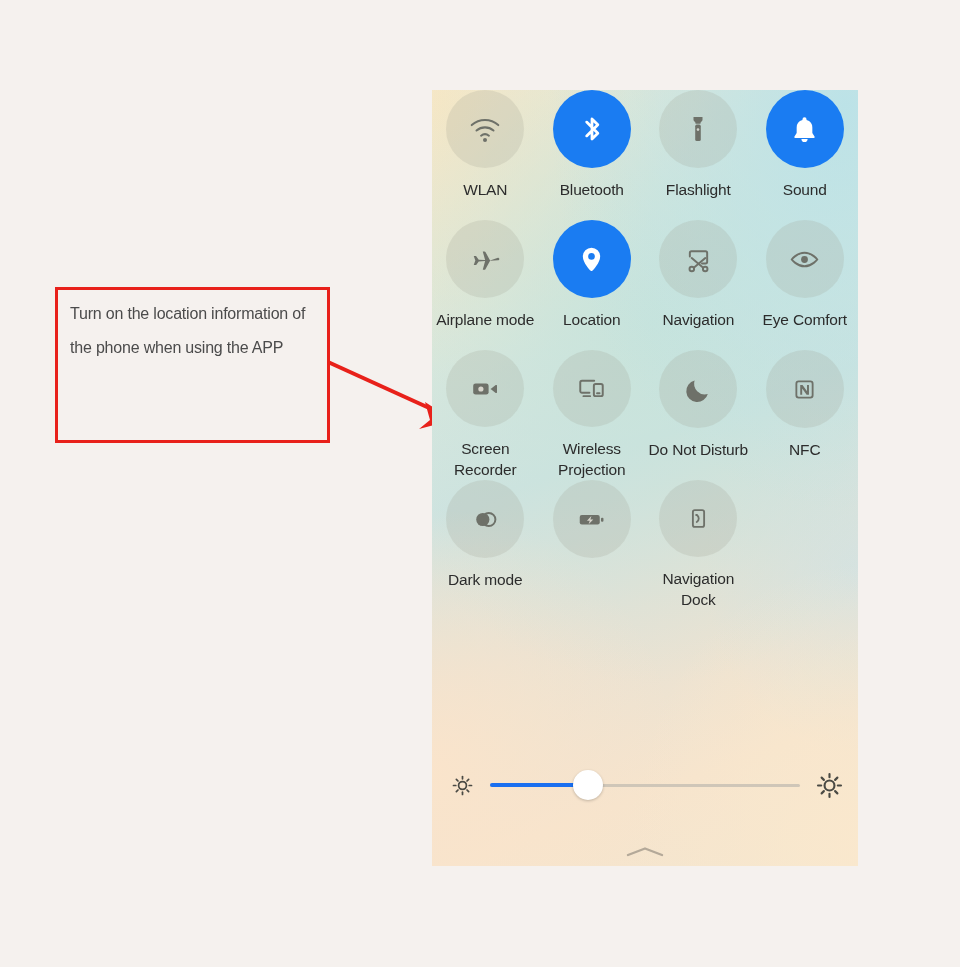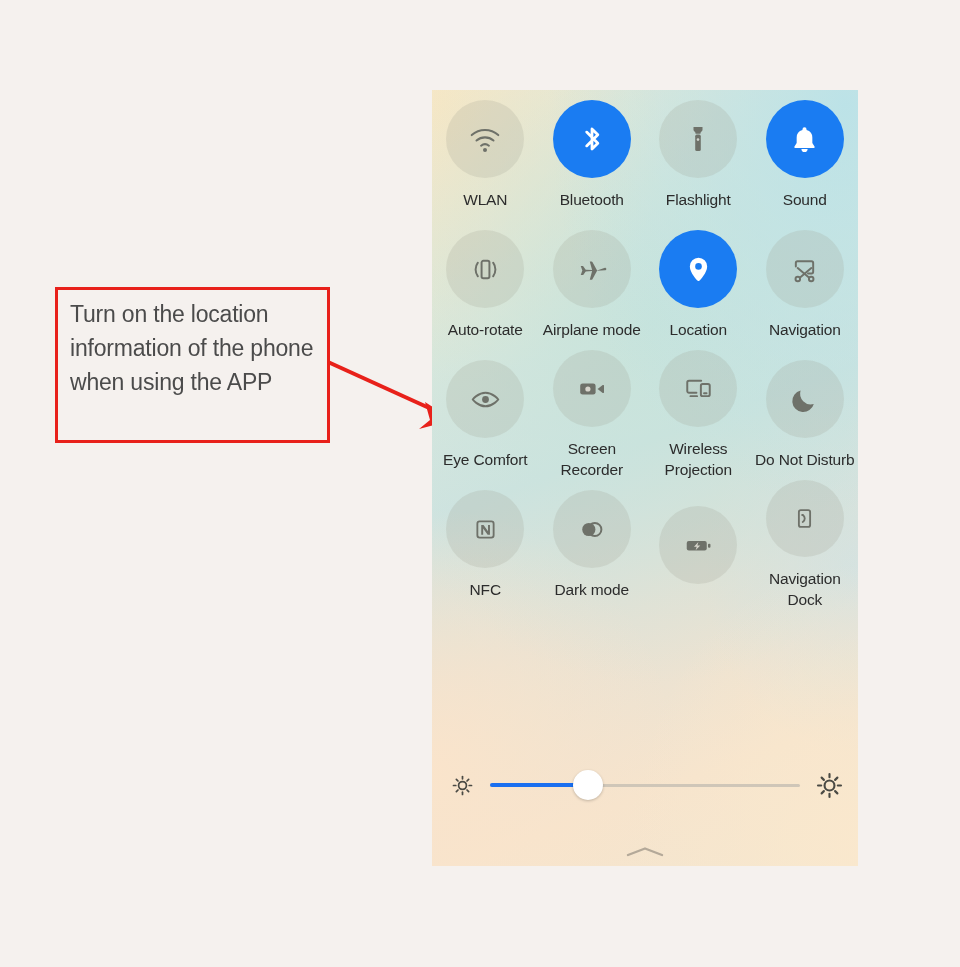--- a/index.html
+++ b/index.html
@@ -16,21 +16,21 @@
     position:absolute;
     left:55px; top:287px;
     width:275px; height:156px;
     border:3px solid #e8211a;
     background:#f5f1ee;
     box-sizing:border-box;
   }
   #annotation-text{
     position:absolute;
     left:12px; top:7px; right:8px;
-    font-size:23px;
+    font-size:16px;
     line-height:34px;
     color:#4b4b4b;
     font-family:"Liberation Sans", sans-serif;
     letter-spacing:-0.2px;
   }
   #annotation-arrow{
     position:absolute;
     left:320px; top:340px;
     width:150px; height:110px;
     pointer-events:none;
@@ -58,21 +58,21 @@
     width:426px;
     display:grid;
     grid-template-columns:repeat(4,106.5px);
     grid-auto-rows:130px;
   }
   .tile{
     position:relative;
     display:flex;
     flex-direction:column;
     align-items:center;
-    justify-content:center;
+    justify-content:flex-start;
     box-sizing:border-box;
   }
   .tile-circle{
     width:78px;height:78px;
     border-radius:50%;
     display:flex;align-items:center;justify-content:center;
     background:rgba(155,155,140,0.20);
   }
   .tile.on .tile-circle{
     background:#1a7cf2;
@@ -178,30 +178,20 @@
         <div class="tile-label">Flashlight</div>
       </div>
       <div class="tile on">
         <div class="tile-circle">
           <svg class="ico" viewBox="0 0 32 32" width="33" height="33">
       <path class="fl" d="M16 4.2a2 2 0 0 1 2 2v.6a7.6 7.6 0 0 1 5.6 7.3v5.2l2.1 3.4a1 1 0 0 1-.85 1.55H7.15A1 1 0 0 1 6.3 22.7l2.1-3.4v-5.2A7.6 7.6 0 0 1 14 6.8v-.6a2 2 0 0 1 2-2z"></path>
       <path class="fl" d="M13 25.2h6a3 3 0 0 1-6 0z"></path>
           </svg>
         </div>
         <div class="tile-label">Sound</div>
-      </div>
-      <div class="tile">
-        <div class="tile-circle">
-          <svg class="ico" viewBox="0 0 32 32" width="33" height="33">
-      <rect class="st" x="12.2" y="7.6" width="7.6" height="16.8" rx="1.7"></rect>
-      <path class="st" d="M8.6 9.4a11 11 0 0 0 0 13.2"></path>
-      <path class="st" d="M23.4 9.4a11 11 0 0 1 0 13.2"></path>
-          </svg>
-        </div>
-        <div class="tile-label">Auto-rotate</div>
       </div>
       <div class="tile">
         <div class="tile-circle">
           <svg class="ico" viewBox="0 0 32 32" width="34" height="34">
       <path class="fl" d="M28.2 14.8c.7 0 1.3.55 1.3 1.2s-.6 1.2-1.3 1.2l-7.4.45-4.4 7.9a1 1 0 0 1-.9.5h-1.6l2.2-8.1-6 .4-2.2 3a.9.9 0 0 1-.75.4H5.4l1.5-4.25L5.4 13.2h1.75c.3 0 .58.15.75.4l2.2 3 6 .4-2.2-8.1h1.6c.37 0 .71.2.9.5l4.4 7.9z"></path>
           </svg>
         </div>
         <div class="tile-label">Airplane mode</div>
       </div>
       <div class="tile on">

